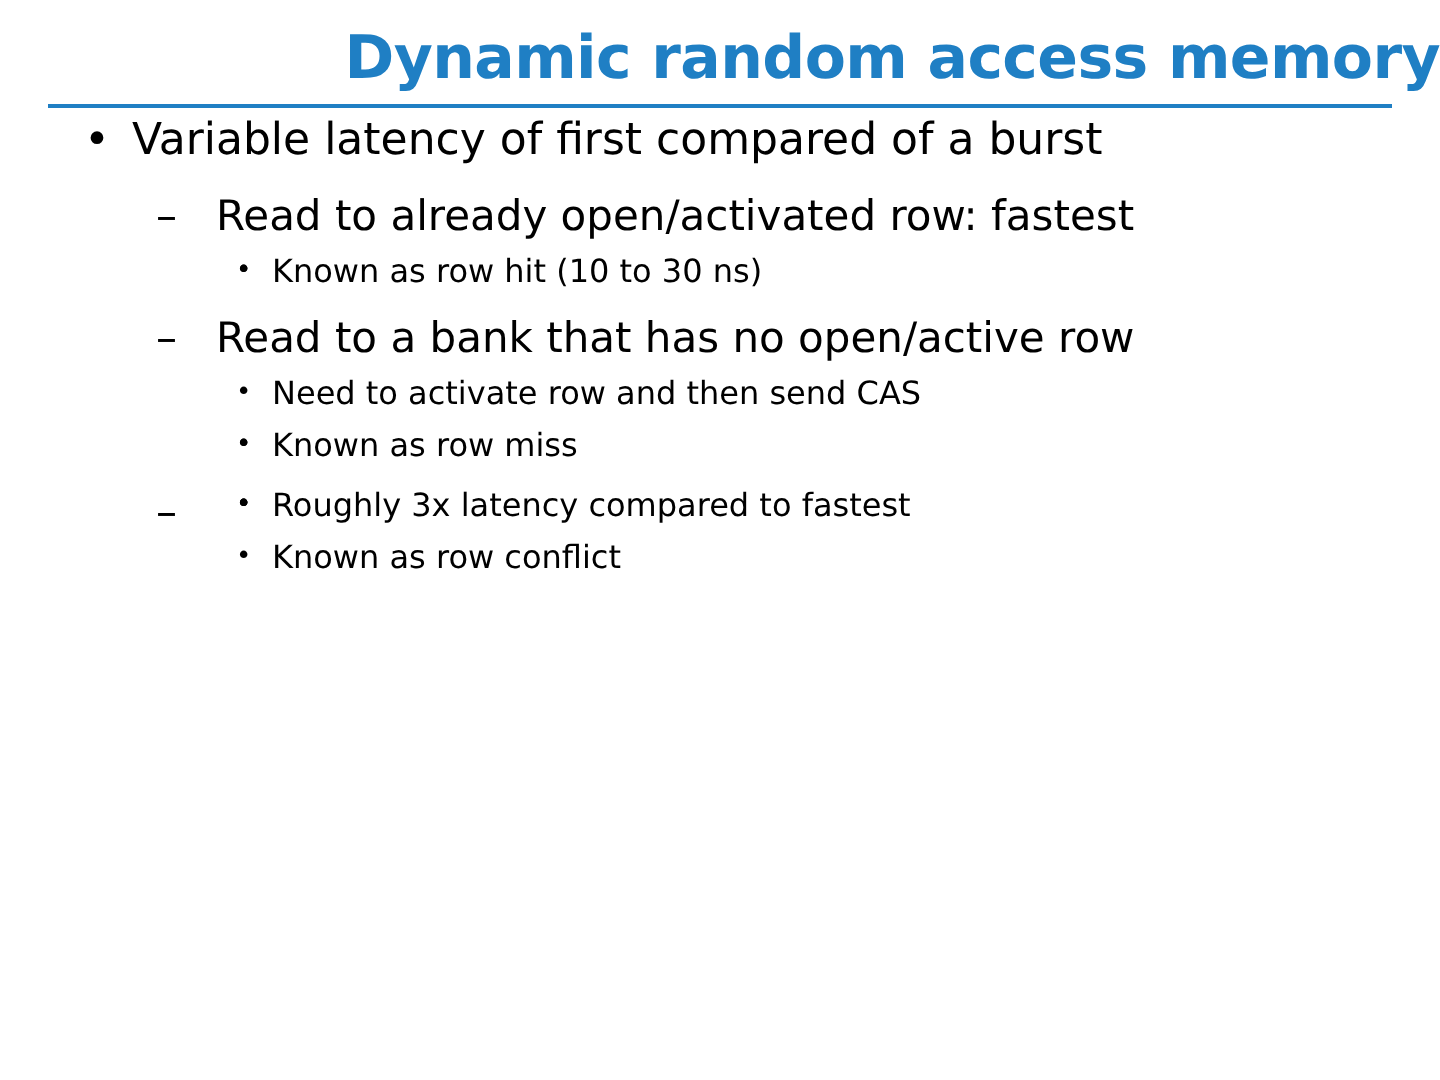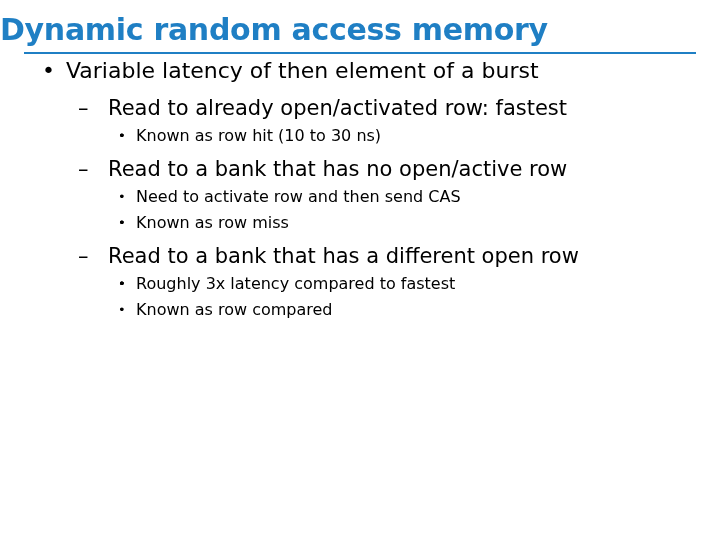--- a/index.html
+++ b/index.html
@@ -17,21 +17,21 @@
     position: relative;
     width: 720px;
     height: 540px;
     box-sizing: border-box;
   }
   .slide-title {
     position: absolute;
     left: 0;
     top: 12px;
     width: 720px;
-    text-align: left;
+    text-align: right;
     font-size: 30px;
     font-weight: bold;
     color: #1F7FC4;
     letter-spacing: -0.3px;
     white-space: nowrap;
   }
   .title-rule {
     position: absolute;
     left: 24px;
     top: 52px;
@@ -109,21 +109,21 @@
 
 <div class="slide">
 
   <div class="slide-title">Dynamic random access memory</div>
   <div class="title-rule"></div>
 
   <div class="body">
     <ul>
       <li class="lvl1">
         <span class="bullet">•</span>
-        <span>Variable latency of then element of a burst</span>
+        <span>Variable latency of first compared of a burst</span>
       </li>
     </ul>
 
     <ul class="group">
       <li class="lvl2">
         <span class="bullet">–</span>
         <span>Read to already open/activated row: fastest</span>
       </li>
     </ul>
     <ul class="sub-list">
@@ -152,33 +152,32 @@
       </li>
       <li class="lvl3">
         <span class="bullet">•</span>
         <span>Known as row miss</span>
       </li>
     </ul>
 
     <ul class="group">
       <li class="lvl2">
         <span class="bullet">–</span>
-        <span>Read to a bank that has a different open row</span>
       </li>
     </ul>
     <ul class="sub-list">
       <li class="lvl3">
         <span class="bullet">•</span>
       </li>
       <li class="lvl3">
         <span class="bullet">•</span>
       </li>
       <li class="lvl3">
         <span class="bullet">•</span>
         <span>Roughly 3x latency compared to fastest</span>
       </li>
       <li class="lvl3">
         <span class="bullet">•</span>
-        <span>Known as row compared</span>
+        <span>Known as row conflict</span>
       </li>
     </ul>
   </div>
 </div>
 
 </body></html>

